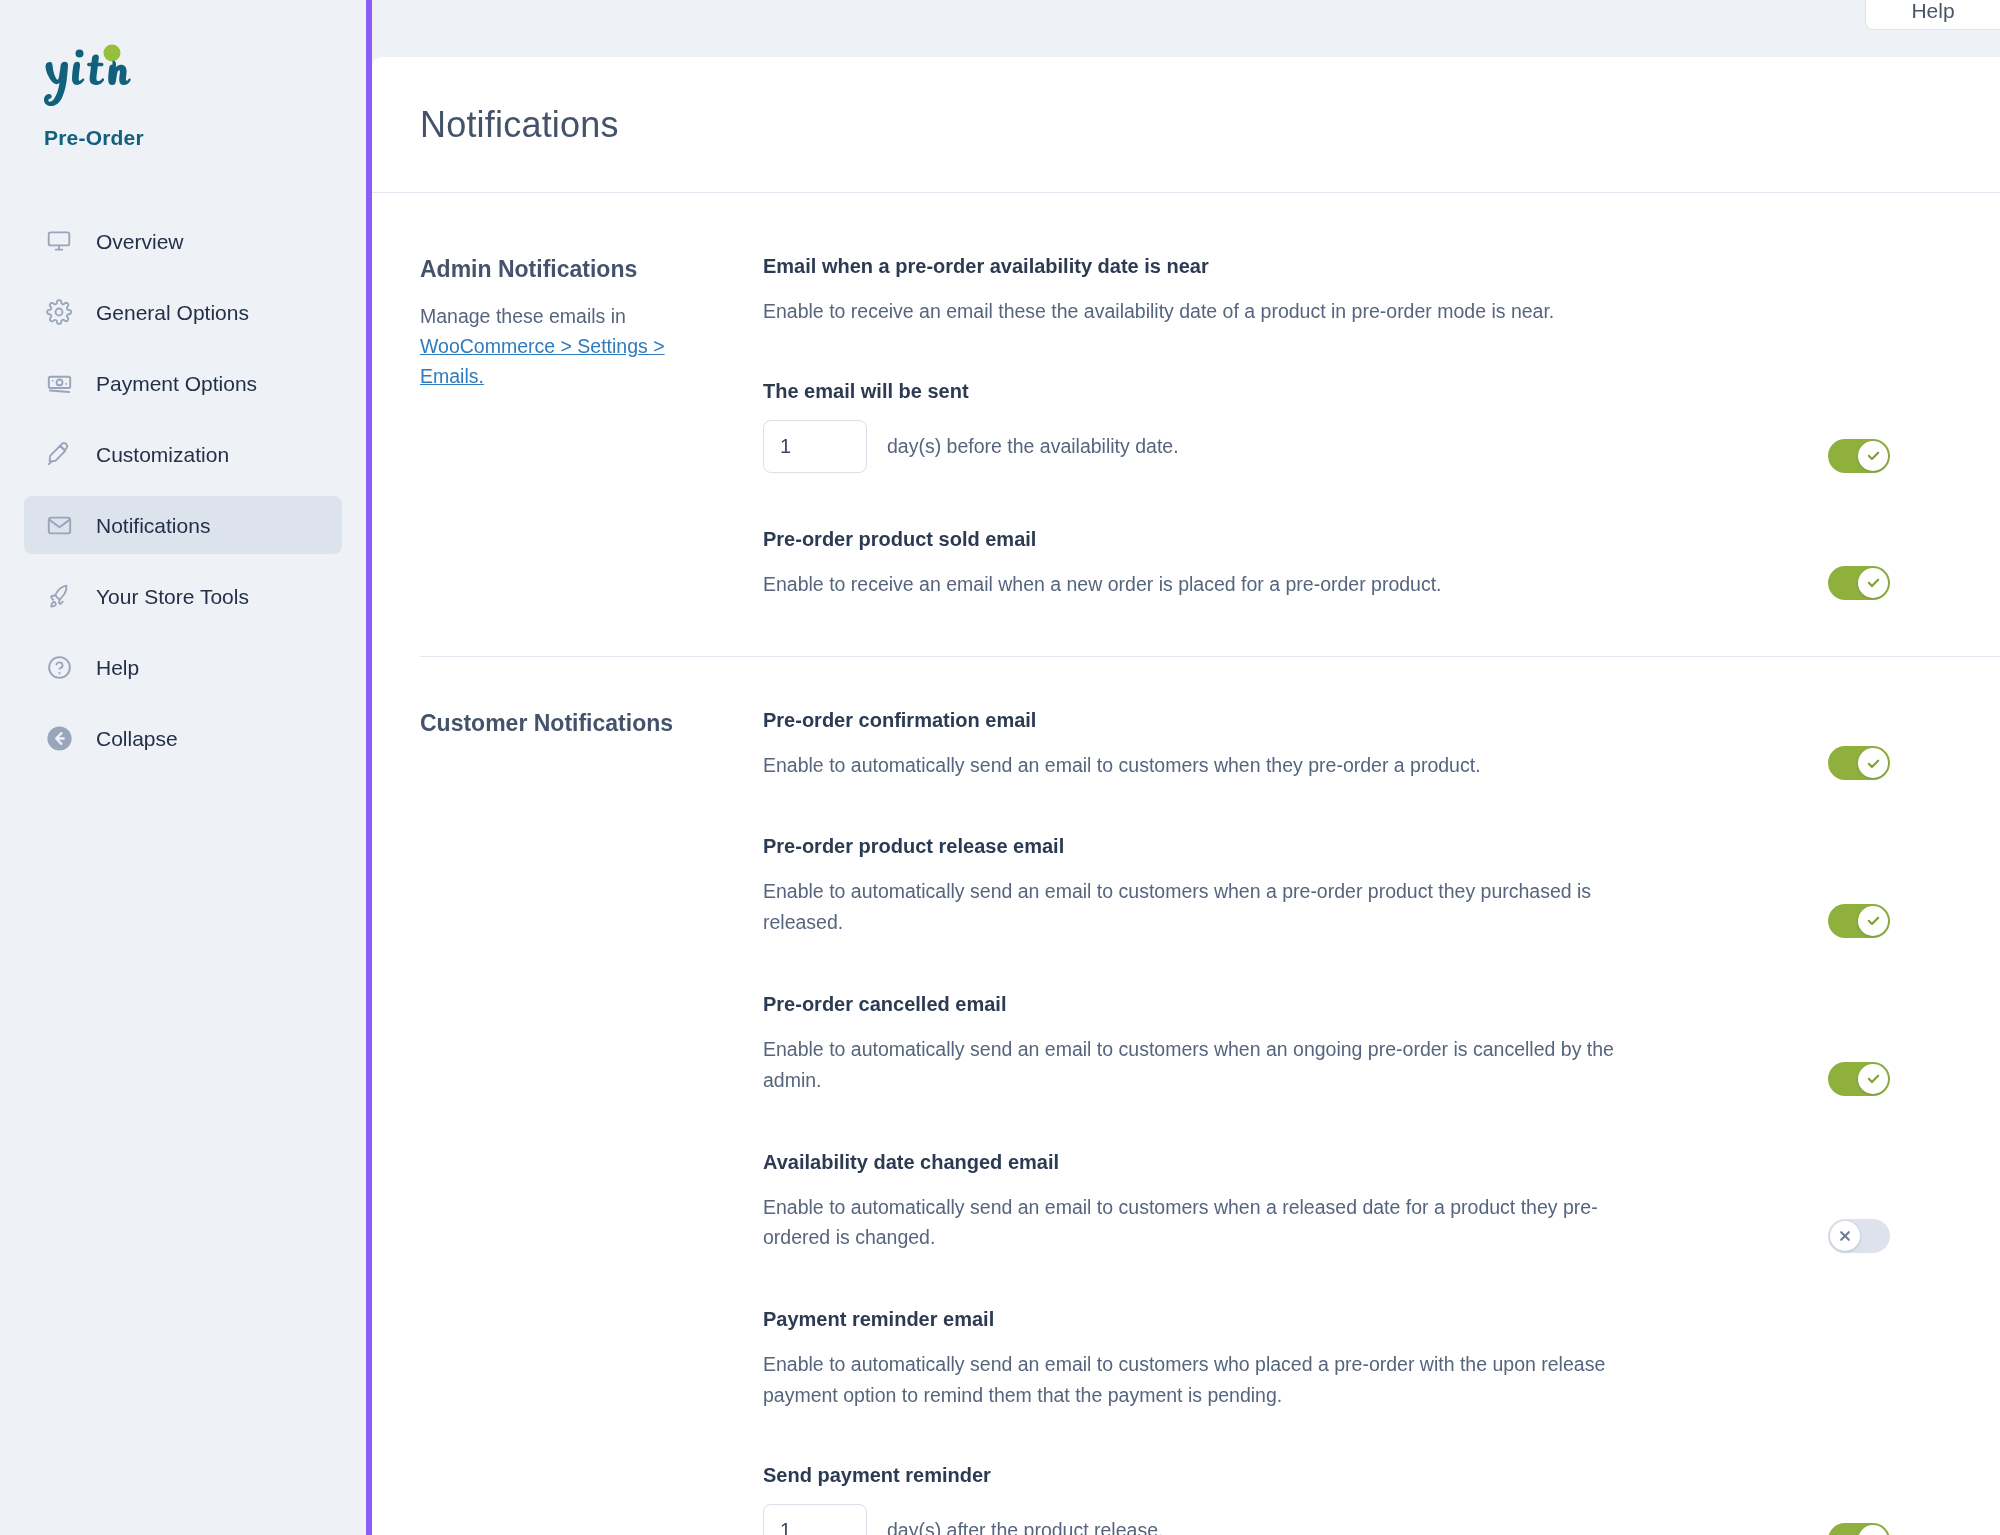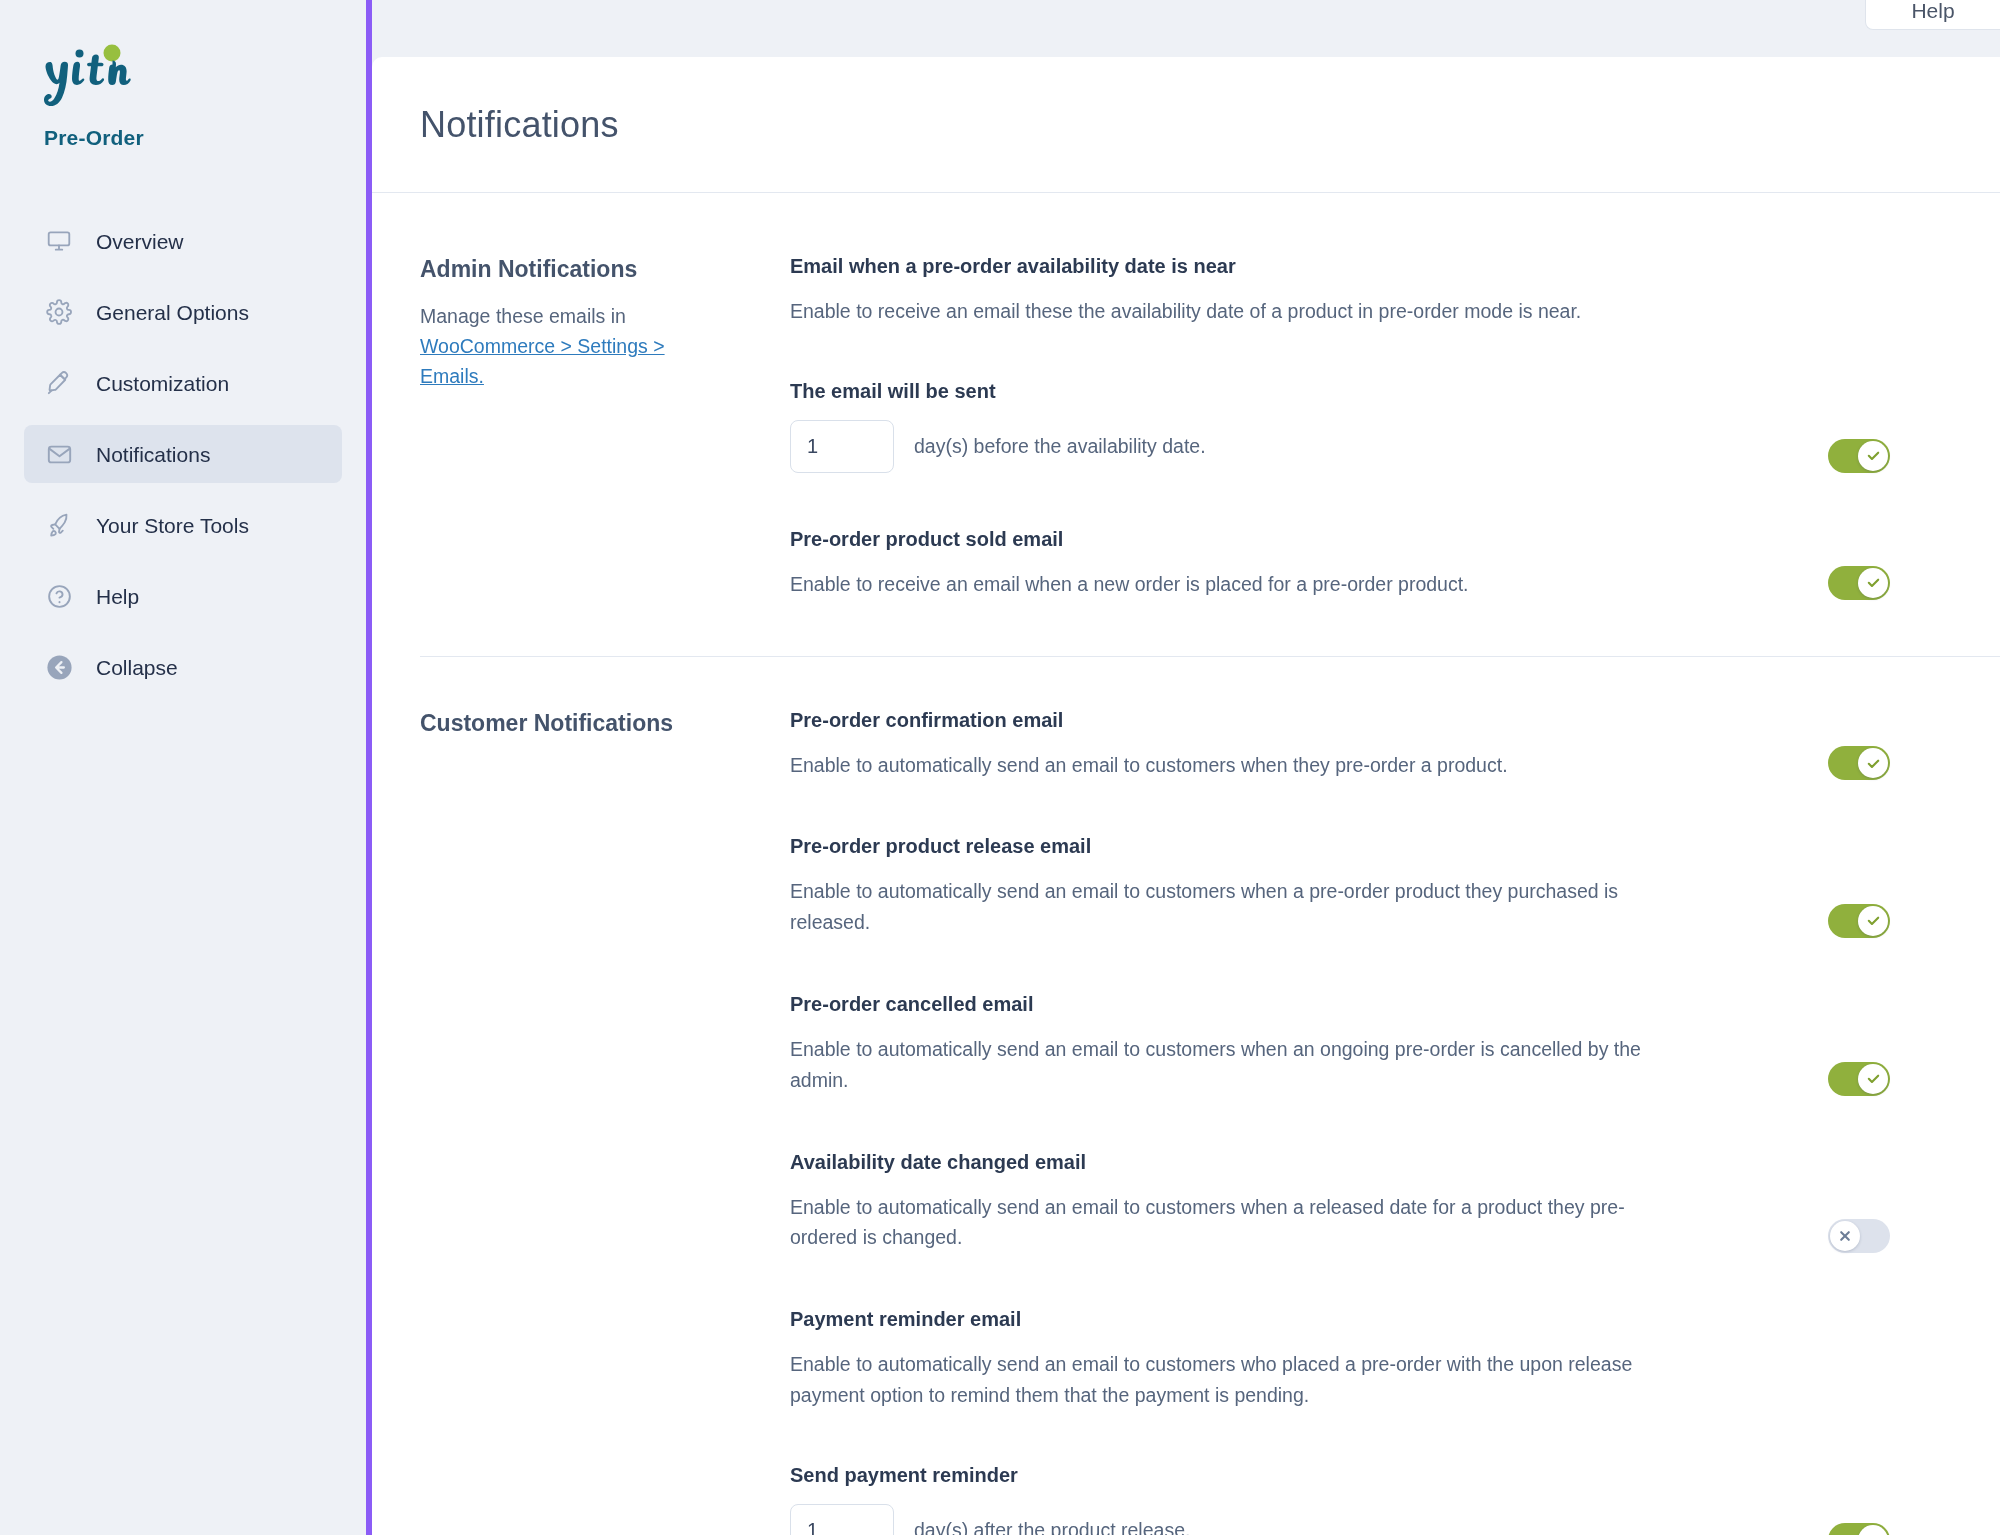--- a/index.html
+++ b/index.html
@@ -111,21 +111,20 @@
     color: #44536b;
     font-weight: normal;
     letter-spacing: .2px;
   }
 
   .panel-body { padding: 0 0 0 0; }
 
   .section {
     display: flex;
     padding: 60px 0 0 48px;
-    gap: 27px;
   }
   .section.sec-customer { padding-top: 50px; }
 
   .section-aside {
     width: 343px;
     min-width: 343px;
     padding-right: 40px;
     padding-top: 2px;
   }
   .section-title {
@@ -277,20 +276,32 @@
       <div class="nav-item">
         <span class="nav-icon">
           <svg width="26" height="26" viewBox="0 0 24 24" fill="none" stroke="currentColor" stroke-width="1.7" stroke-linecap="round" stroke-linejoin="round">
             <circle cx="12" cy="12" r="3.2"></circle>
             <path d="M19.4 15a1.6 1.6 0 0 0 .3 1.8l.1.1a2 2 0 1 1-2.8 2.8l-.1-.1a1.6 1.6 0 0 0-1.8-.3 1.6 1.6 0 0 0-1 1.5v.2a2 2 0 1 1-4 0v-.1a1.6 1.6 0 0 0-1-1.5 1.6 1.6 0 0 0-1.8.3l-.1.1a2 2 0 1 1-2.8-2.8l.1-.1a1.6 1.6 0 0 0 .3-1.8 1.6 1.6 0 0 0-1.5-1h-.2a2 2 0 1 1 0-4h.1a1.6 1.6 0 0 0 1.5-1 1.6 1.6 0 0 0-.3-1.8l-.1-.1a2 2 0 1 1 2.8-2.8l.1.1a1.6 1.6 0 0 0 1.8.3h.1a1.6 1.6 0 0 0 1-1.5v-.2a2 2 0 1 1 4 0v.1a1.6 1.6 0 0 0 1 1.5 1.6 1.6 0 0 0 1.8-.3l.1-.1a2 2 0 1 1 2.8 2.8l-.1.1a1.6 1.6 0 0 0-.3 1.8v.1a1.6 1.6 0 0 0 1.5 1h.2a2 2 0 1 1 0 4h-.1a1.6 1.6 0 0 0-1.5 1z"></path>
           </svg>
         </span>
         <span class="nav-label">General Options</span>
       </div>
 
+      <div class="nav-item">
+        <span class="nav-icon">
+          <svg width="27" height="27" viewBox="0 0 24 24" fill="none" stroke="currentColor" stroke-width="1.7" stroke-linecap="round" stroke-linejoin="round">
+            <rect x="2.5" y="6" width="19" height="10" rx="1.4"></rect>
+            <ellipse cx="12" cy="11" rx="2.6" ry="2.6"></ellipse>
+            <circle cx="6" cy="9.6" r=".8" fill="currentColor" stroke="none"></circle>
+            <circle cx="18" cy="12.4" r=".8" fill="currentColor" stroke="none"></circle>
+            <path d="M3.4 18.2l17.2 1.3"></path>
+          </svg>
+        </span>
+        <span class="nav-label">Payment Options</span>
+      </div>
 
       <div class="nav-item">
         <span class="nav-icon">
           <svg width="26" height="26" viewBox="0 0 24 24" fill="none" stroke="currentColor" stroke-width="1.7" stroke-linecap="round" stroke-linejoin="round">
             <path d="M18.6 2.9a2.9 2.9 0 0 1 0 4.1l-1.5 1.5-4.1-4.1 1.5-1.5a2.9 2.9 0 0 1 4.1 0z"></path>
             <path d="M13 4.4l-8.6 8.6a2 2 0 0 0-.6 1.2l-.5 3.9a.7.7 0 0 0 .8.8l3.9-.5a2 2 0 0 0 1.2-.6L17.8 9z"></path>
             <path d="M2.6 21.4l2.4-2.4"></path>
           </svg>
         </span>
         <span class="nav-label">Customization</span>

